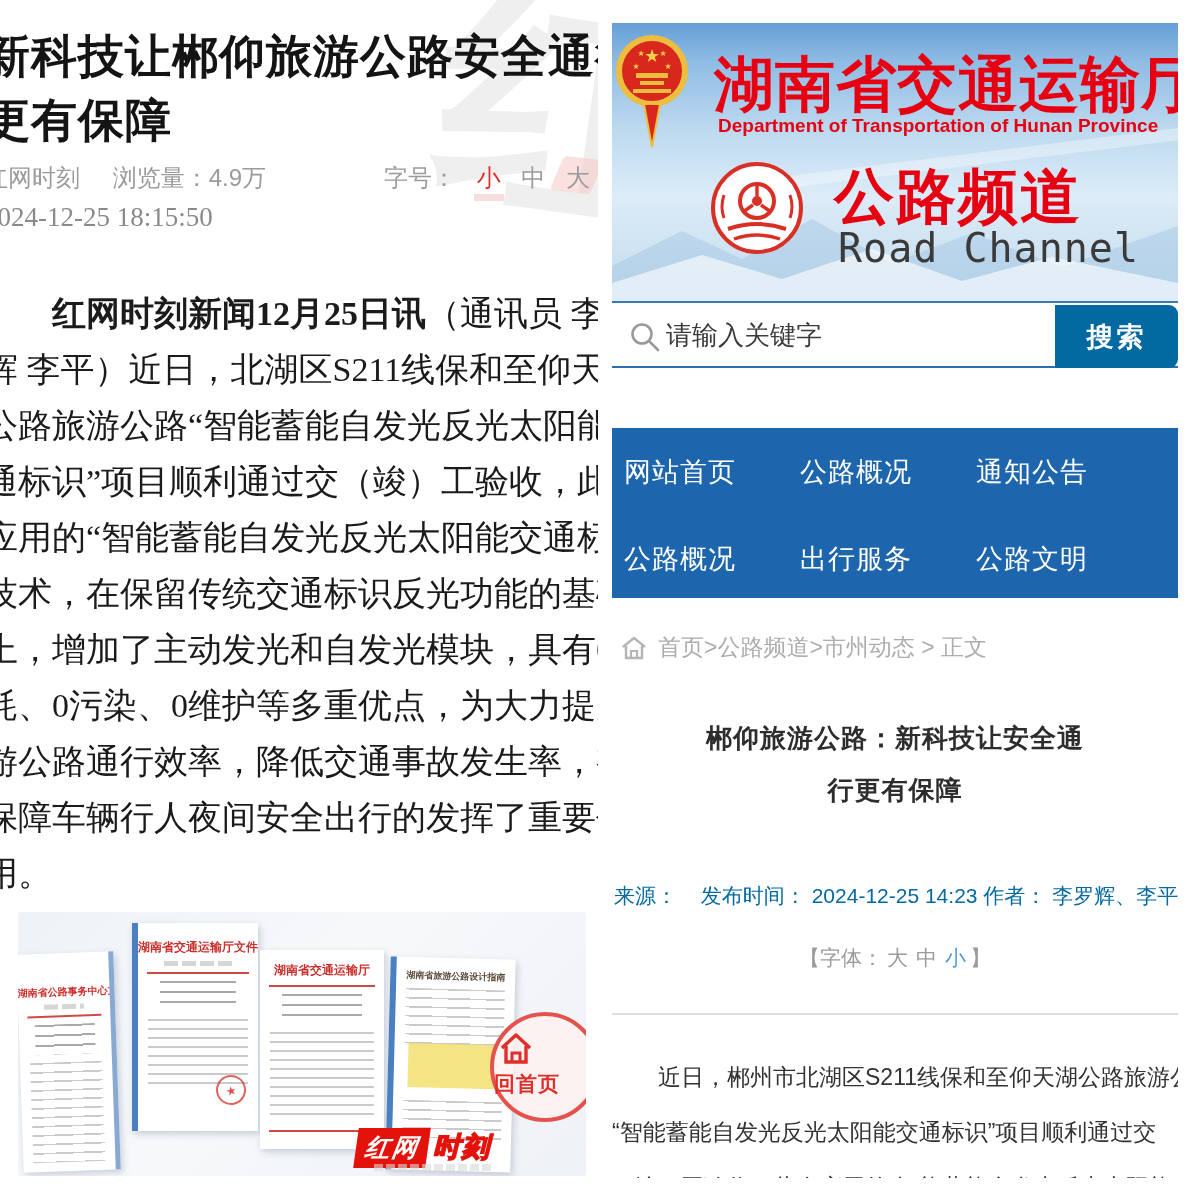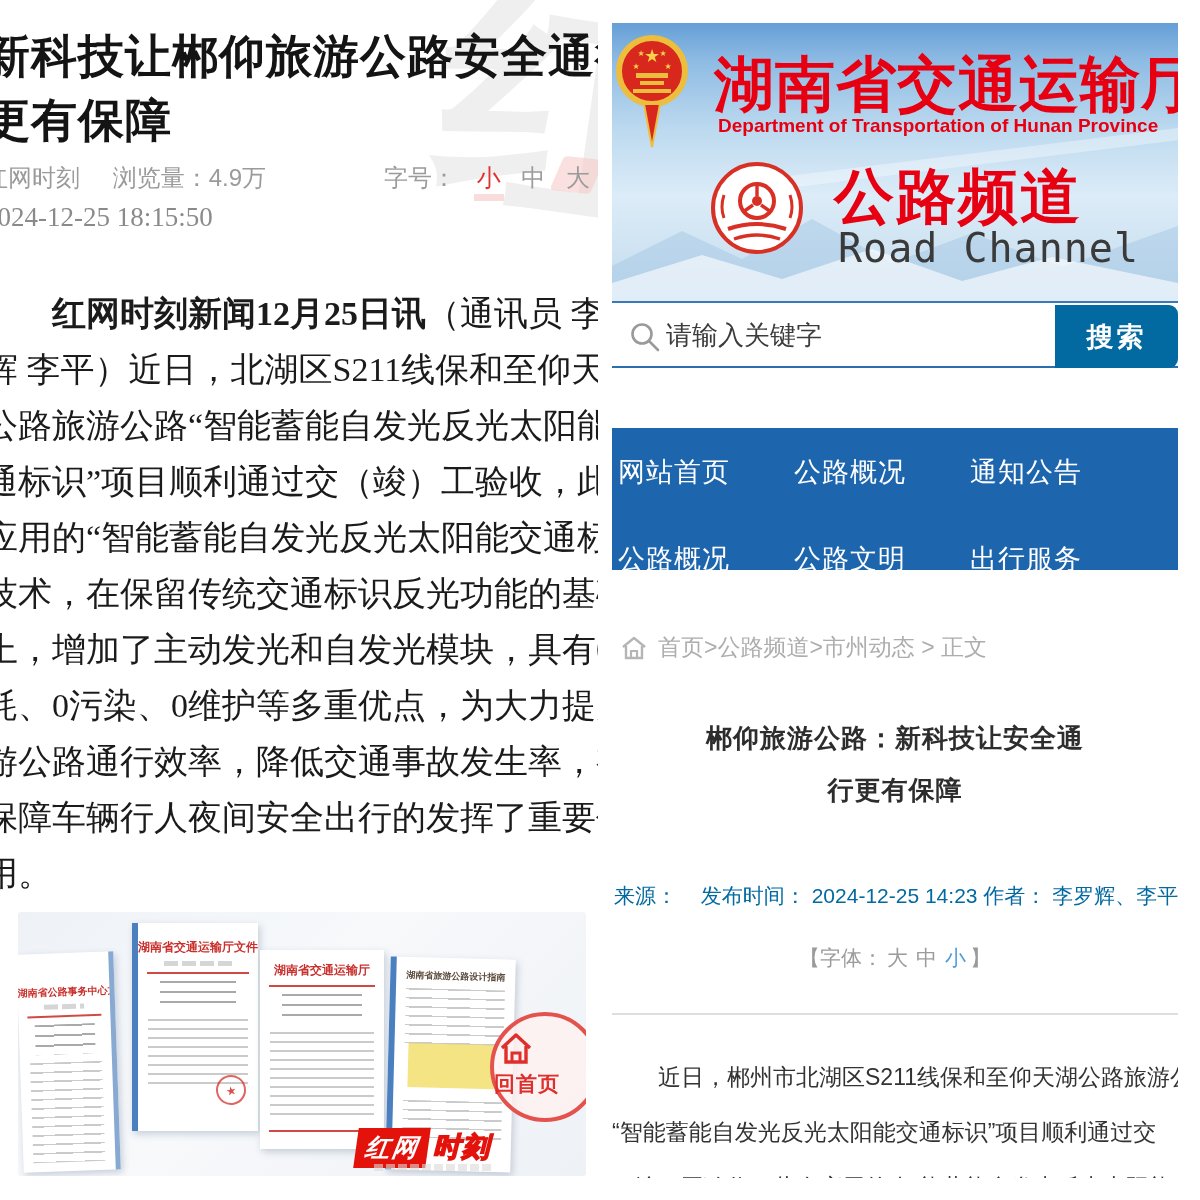--- a/index.html
+++ b/index.html
@@ -82,23 +82,23 @@
 
   .searchbar { position:absolute; left:0; top:305px; width:566px; height:63px; background:#fff;
     border-bottom:2px solid #2a6fb0; }
   .search-icon { position:absolute; left:16px; top:15px; }
   .search-input { position:absolute; left:54px; top:0; width:388px; height:61px; border:none; outline:none;
     font-size:26px; color:#333; background:transparent; }
   .search-input::placeholder { color:#3c3c3c; opacity:1; }
   .search-btn { position:absolute; right:0; top:0; width:123px; height:63px; background:#0369a1; color:#fff;
     font-size:27px; font-weight:bold; border:none; border-radius:0 9px 9px 0; letter-spacing:3px; cursor:pointer; }
 
-  .mainnav { position:absolute; left:0; top:428px; width:566px; height:142px; background:#1d66ae;
+  .mainnav { position:absolute; left:0; top:428px; width:566px; height:170px; background:#1d66ae;
     display:grid; grid-template-columns:176px 176px 1fr; grid-auto-rows:87px; align-items:center;
-    padding-left:6px; }
+    padding-left:12px; }
   .mainnav a { color:#fff; font-size:27px; text-decoration:none; letter-spacing:1px; white-space:nowrap; cursor:pointer; }
 
   .breadcrumb { position:absolute; left:8px; top:632px; display:flex; align-items:center; gap:10px;
     color:#adadad; font-size:23px; white-space:nowrap;text-align:center; }
 
   .rp-title { position:absolute; left:0; top:712px; width:566px; text-align:center; font-size:26px;
     line-height:52px; font-weight:bold; color:#2d2d2d; letter-spacing:1px; }
   .rp-meta { position:absolute; left:2px; top:882px; width:566px; font-size:21px; color:#0369a1; white-space:nowrap; }
   .rp-meta .gap { display:inline-block; width:18px; }
   .rp-fontrow { position:absolute; left:0; top:944px; width:566px; text-align:center; font-size:21px; color:#9b9b9b; }
@@ -245,22 +245,22 @@
     </svg>
     <input class="search-input" type="text" placeholder="请输入关键字" style="">
     <button class="search-btn">搜索</button>
   </div>
 
   <nav class="mainnav">
     <a>网站首页</a>
     <a>公路概况</a>
     <a>通知公告</a>
     <a>公路概况</a>
+    <a>出行服务</a>
     <a>公路文明</a>
-    <a>出行服务</a>
   </nav>
 
   <div class="breadcrumb">
     <svg width="28" height="26" viewBox="0 0 28 26">
       <path d="M3 12 L14 3 L25 12" fill="none" stroke="#b5b5b5" stroke-width="2.4" stroke-linejoin="round"></path>
       <path d="M6 11 L6 23 L22 23 L22 11" fill="none" stroke="#b5b5b5" stroke-width="2.4"></path>
       <path d="M11 23 L11 16 L17 16 L17 23" fill="none" stroke="#b5b5b5" stroke-width="2.2"></path>
     </svg>
     <span>首页&gt;公路频道&gt;市州动态 &gt; 正文</span>
   </div>

